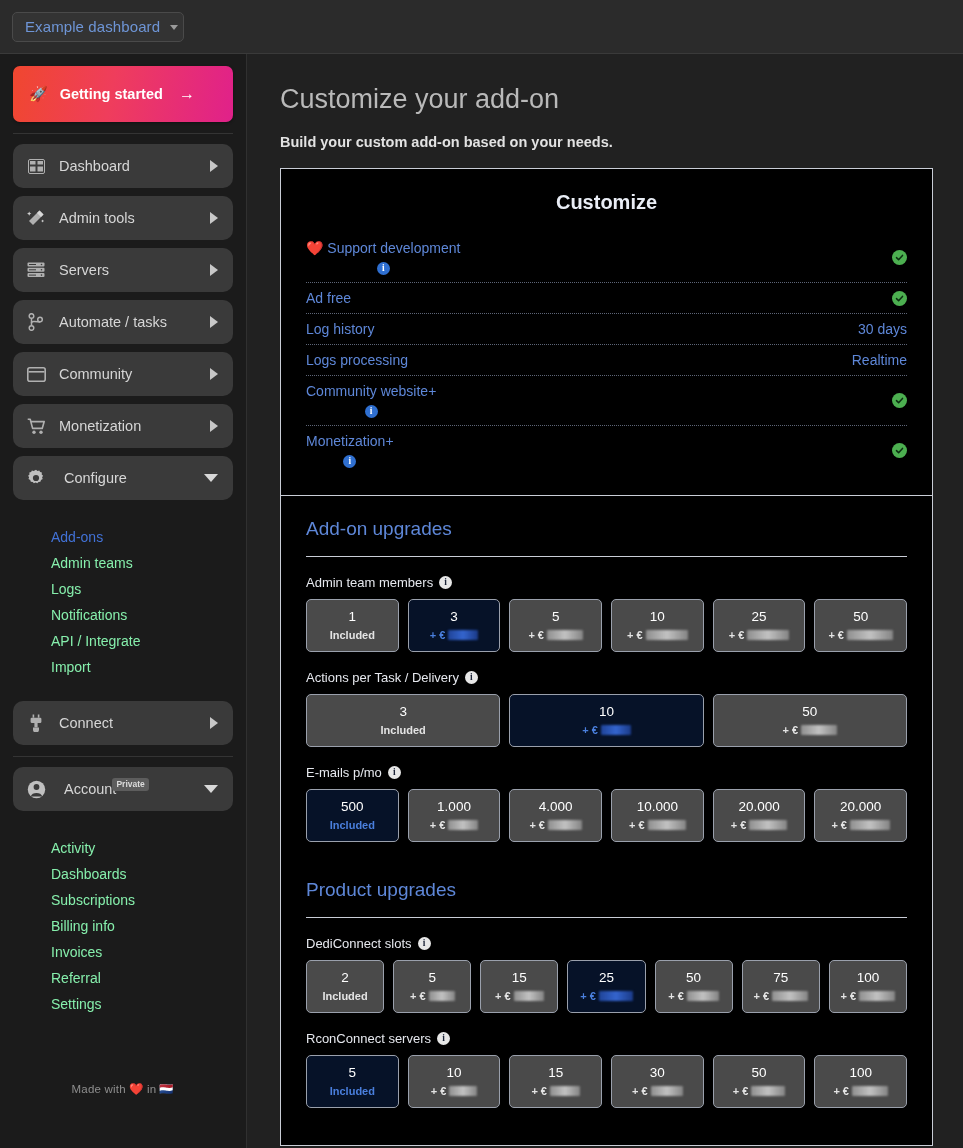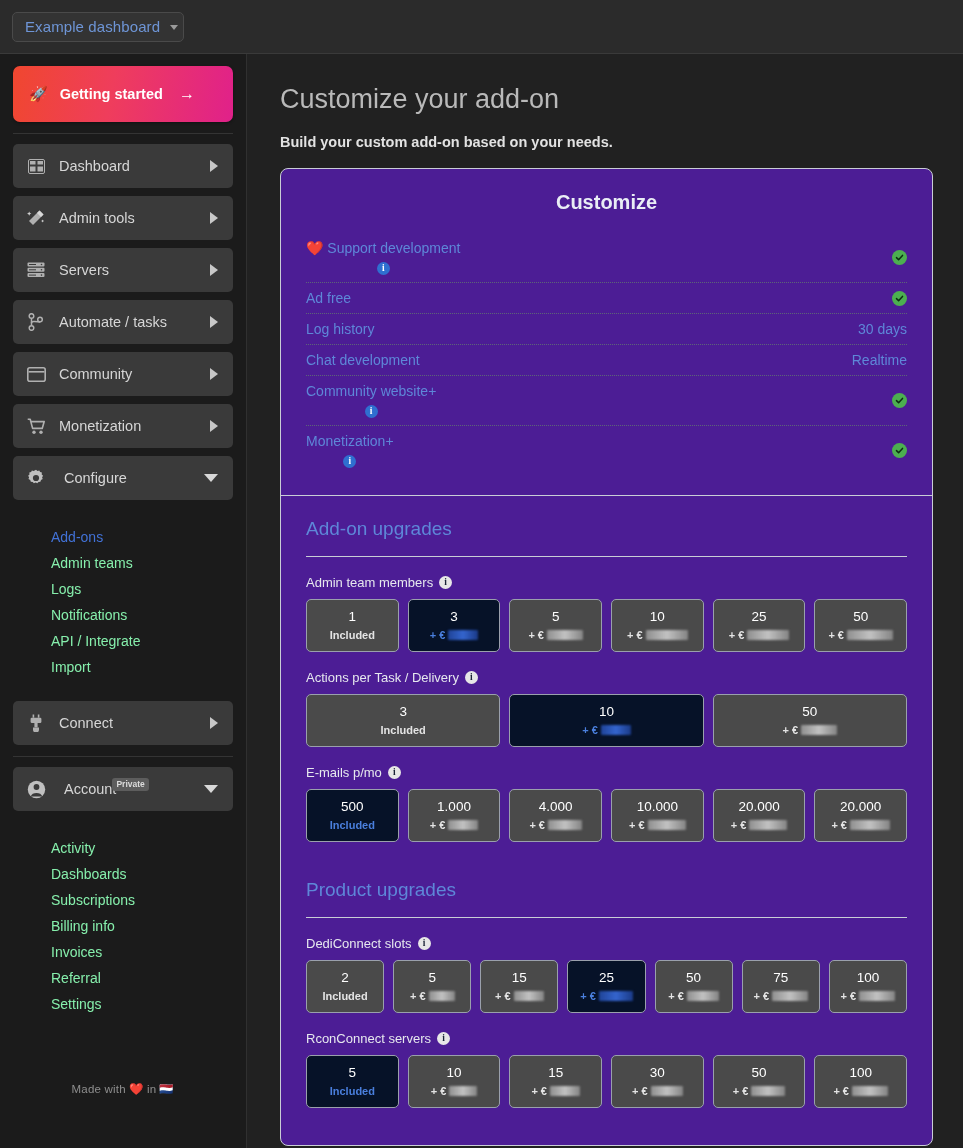--- a/index.html
+++ b/index.html
@@ -65,21 +65,21 @@
 
   .side-divider {
     height: 1px; background: #343434;
     margin: 11px 0 10px 0;
   }
 
   .nav-item {
     display: flex; align-items: center; gap: 13px;
     height: 44px;
     background: #3a3a3a;
-    border-radius: 5px;
+    border-radius: 10px;
     padding: 0 13px;
     margin-bottom: 8px;
     color: #d6d6d6;
     font-size: 14.5px;
     cursor: pointer;
   }
   .nav-item.expanded { margin-bottom: 22px; gap: 18px; }
   .nav-ico {
     width: 20px; height: 20px;
     display: flex; align-items: center; justify-content: center;
@@ -141,23 +141,23 @@
   }
   .page-sub {
     color: #e2e2e2;
     font-size: 14.5px;
     font-weight: bold;
     margin-bottom: 18px;
   }
 
   
   .panel {
-    background: #4c1d95;
+    background: #000000;
     border: 1px solid #c9cdd6;
-    border-radius: 8px;
+    border-radius: 0;
   }
   .panel-section { padding: 22px 25px 20px 25px; }
   .panel-split { border-bottom: 1px solid #c9cdd6; }
 
   .panel-title {
     color: #e9edf5;
     text-align: center;
     font-size: 20px;
     font-weight: bold;
     margin-bottom: 19px;
@@ -449,21 +449,21 @@
               </span>
             </div>
             <div class="feat-row">
               <div class="feat-name">
                 <span>Log history</span>
               </div>
               <span class="feat-val">30 days</span>
             </div>
             <div class="feat-row">
               <div class="feat-name">
-                <span>Chat development</span>
+                <span>Logs processing</span>
               </div>
               <span class="feat-val">Realtime</span>
             </div>
             <div class="feat-row">
               <div class="feat-name">
                 <span>Community website+</span>
                 <span class="info-i">i</span>
               </div>
               <span class="check-badge">
                 <svg width="9" height="9" viewBox="0 0 9 9">

